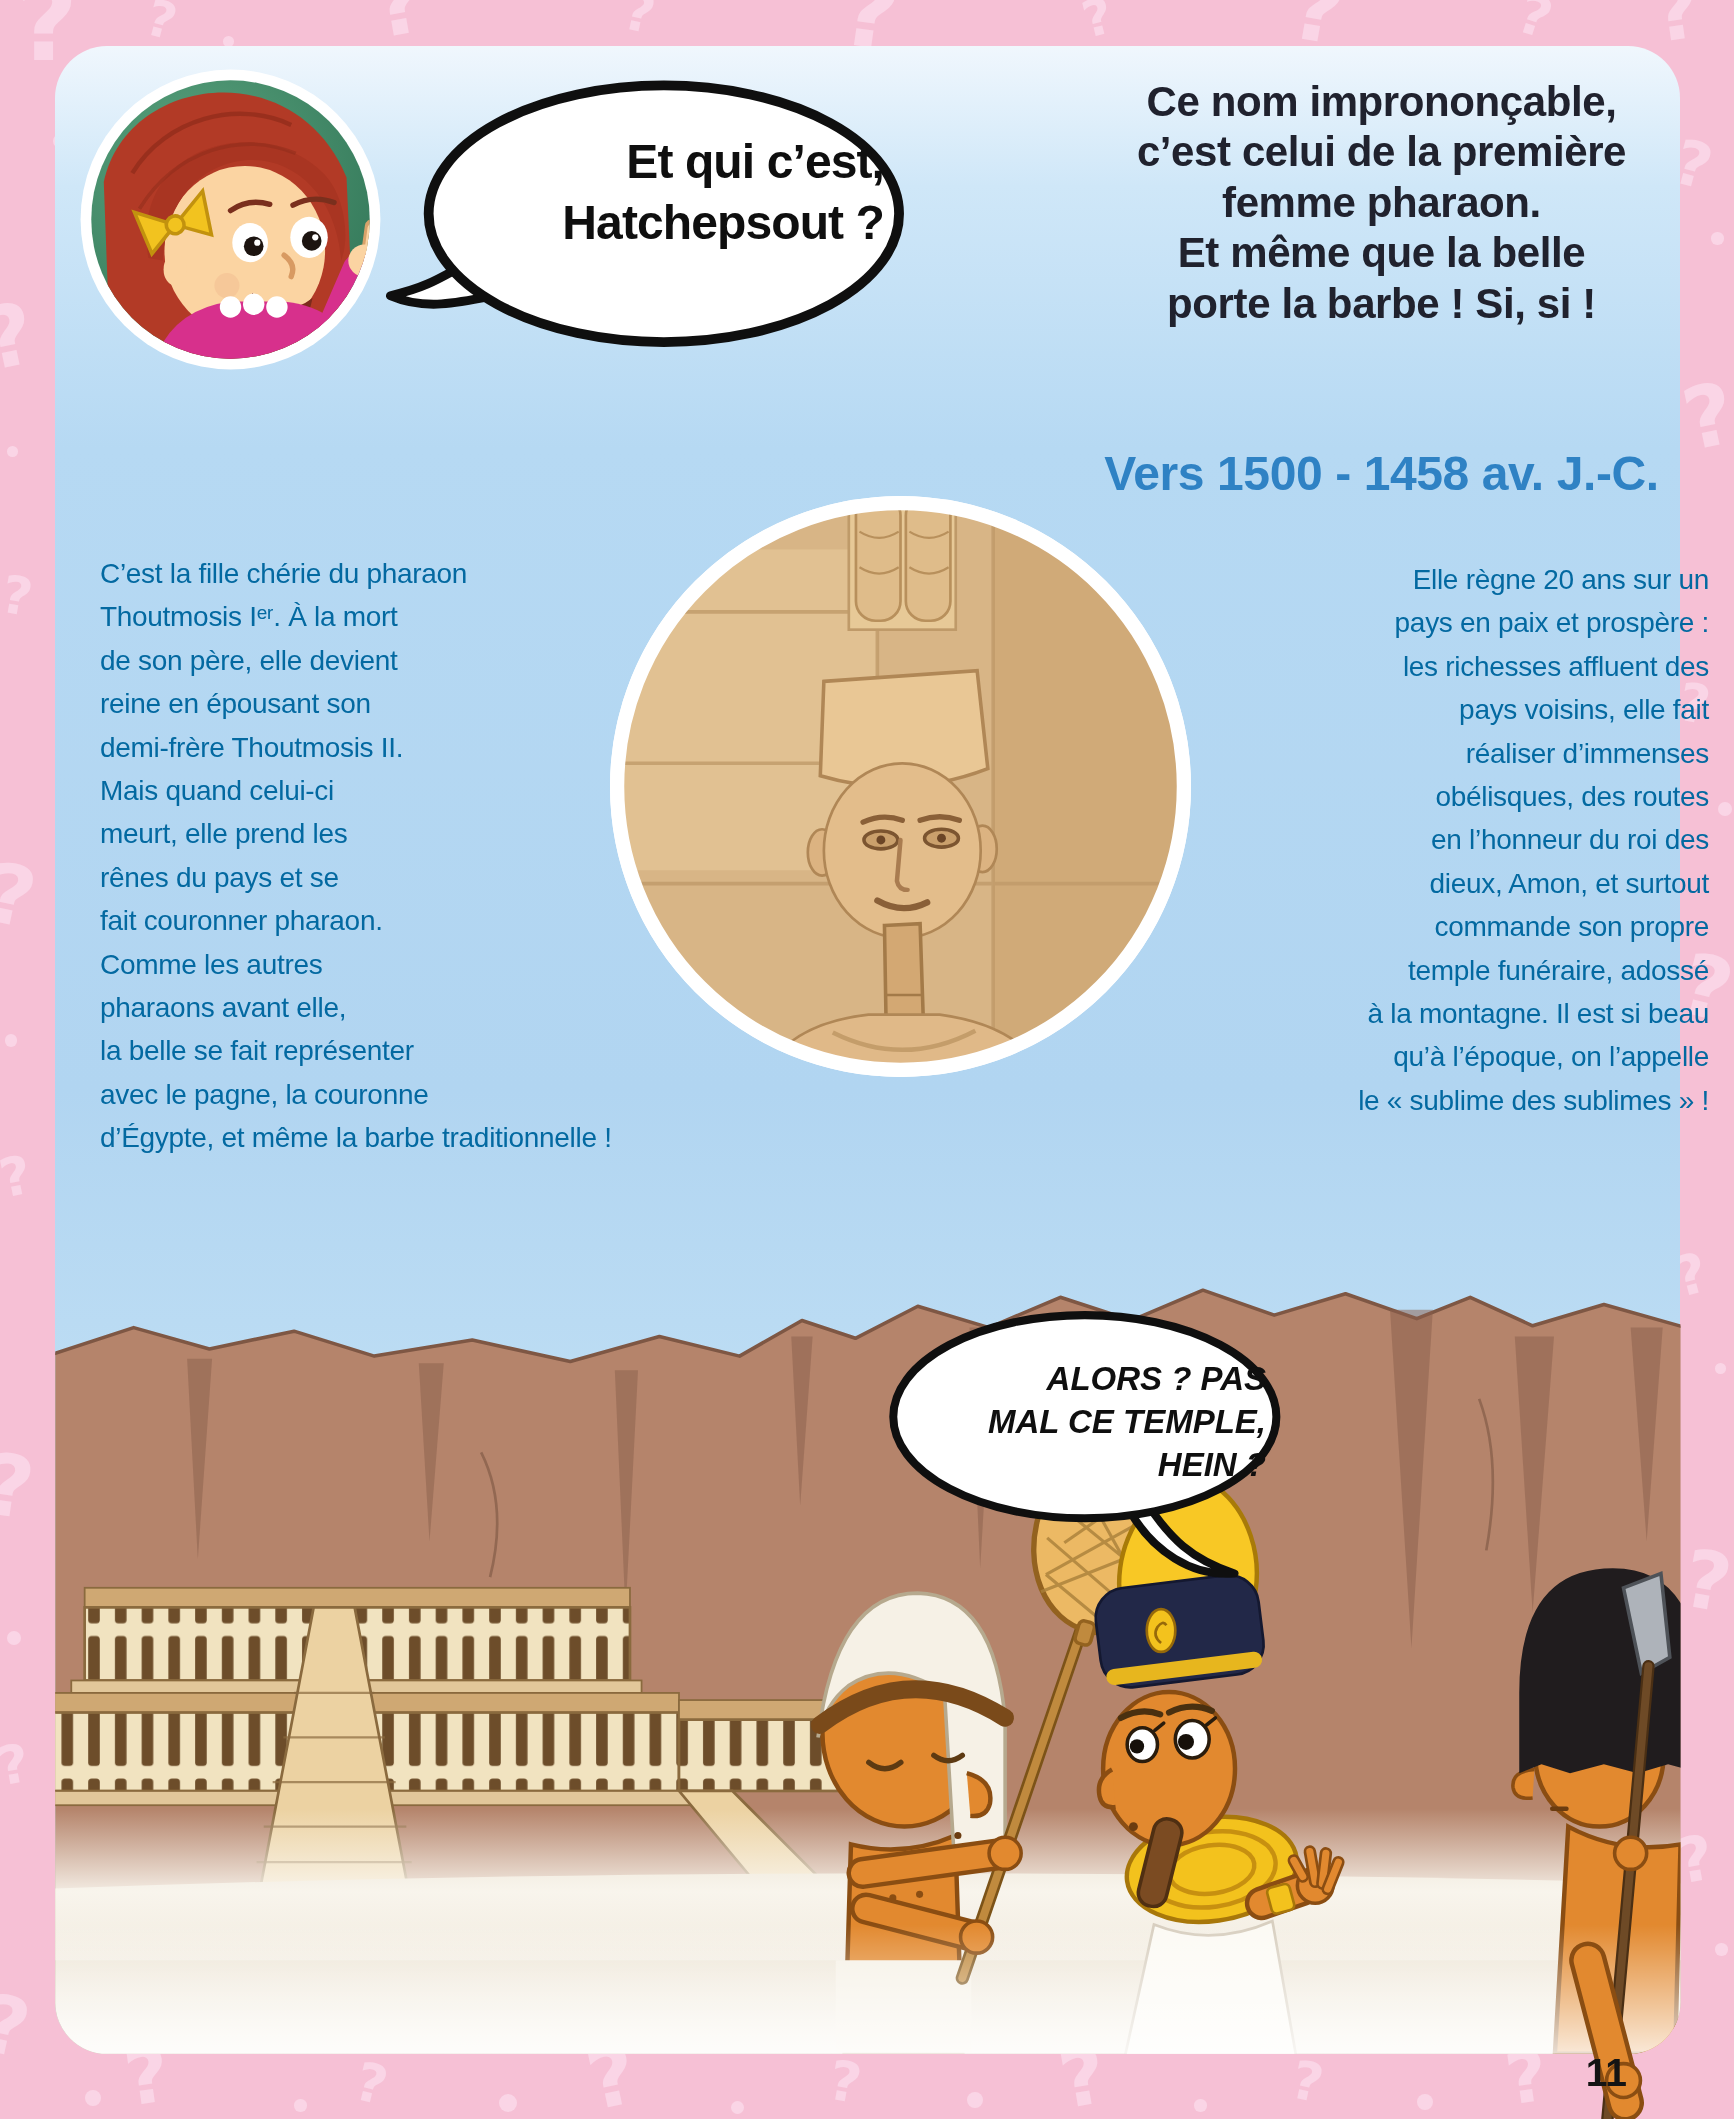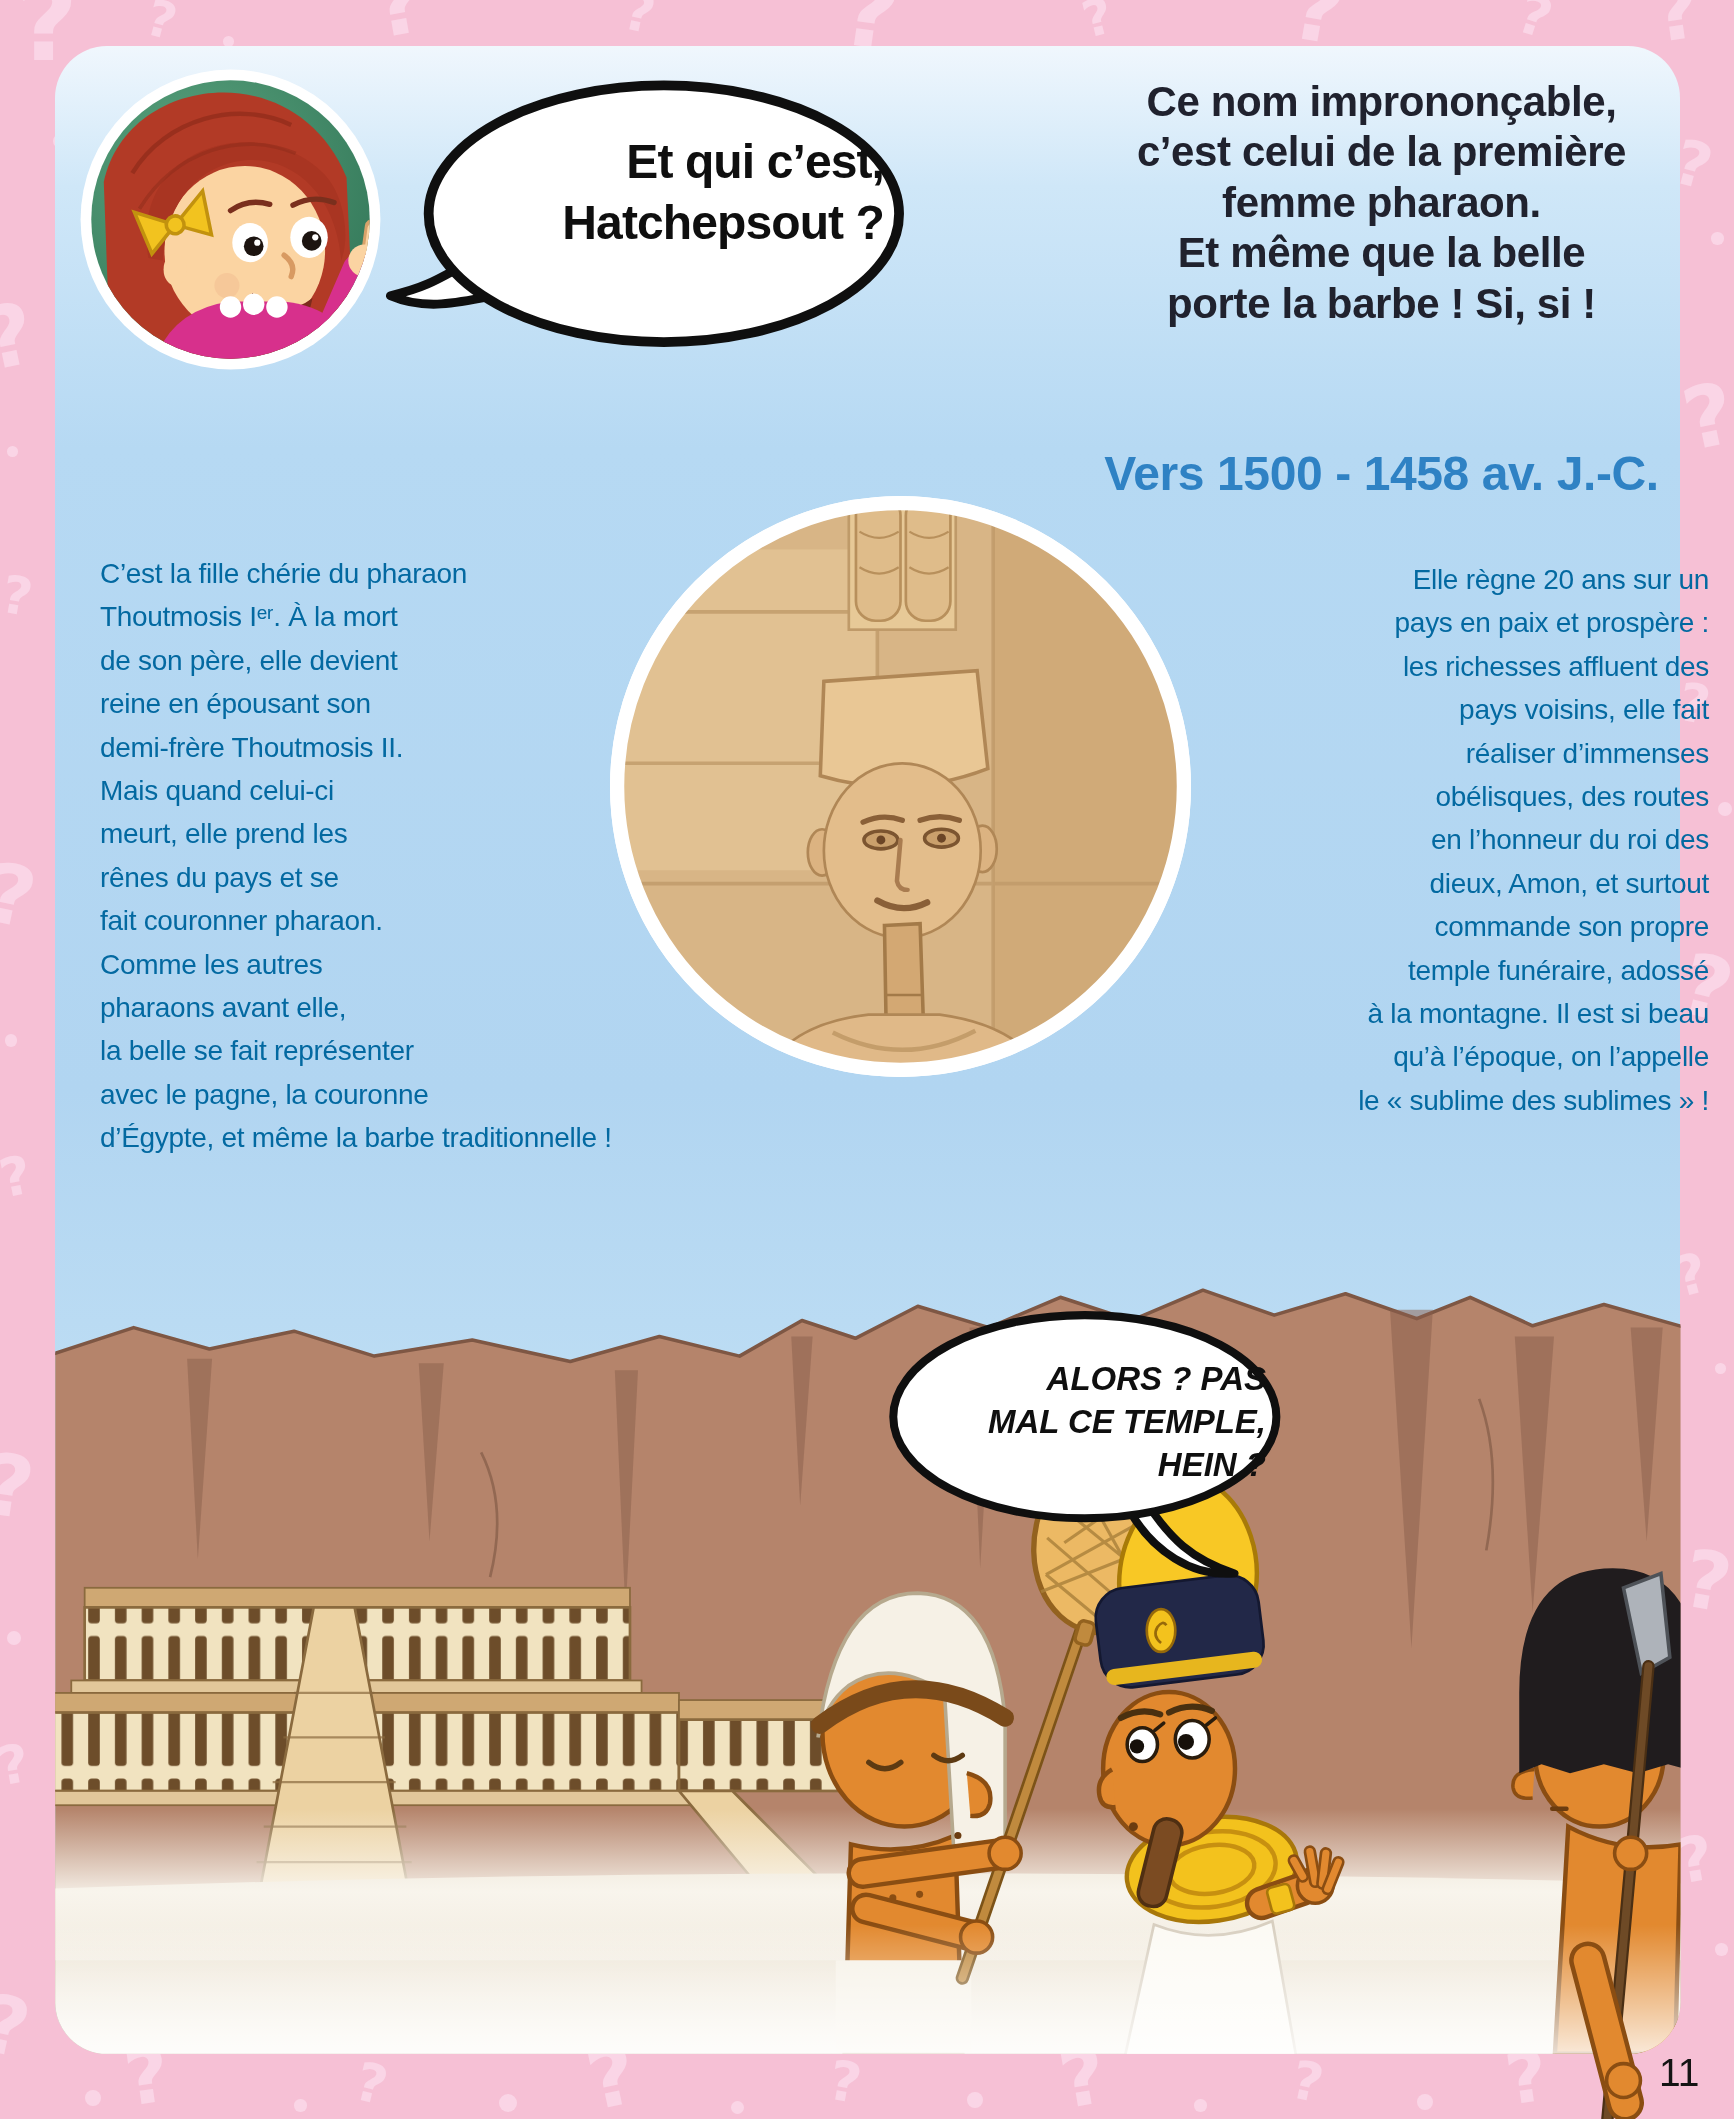--- a/index.html
+++ b/index.html
@@ -13,22 +13,22 @@
   .bubble-text{position:absolute;text-align:right;font-weight:700;color:#0f0f0f;white-space:pre-line}
   #bubble1-text{left:421px;top:132px;width:463px;font-size:48px;line-height:1.27;letter-spacing:-0.9px}
   #bubble2-text{left:902px;top:1358px;width:364px;font-size:33px;line-height:1.3;font-style:italic}
   .heading{position:absolute;left:1052px;top:77px;width:659px;text-align:center;font-weight:700;
     font-size:42px;line-height:1.2;color:#20222e;white-space:pre-line;letter-spacing:-0.4px}
   .date{position:absolute;left:1052px;top:446px;width:659px;text-align:center;font-weight:700;
     font-size:48px;color:#2f82c4;letter-spacing:-0.4px}
   .col{position:absolute;font-size:28px;line-height:1.55;color:#0369a1;white-space:pre-line;letter-spacing:-0.3px}
   .col-left{left:100px;top:552px;width:811px;text-align:left}
   .col-right{left:1076px;top:558px;width:633px;text-align:right}
-  .pagenum{position:absolute;left:1659px;top:2051px;width:62px;text-align:left;
-    font-size:39px;font-weight:400;color:#141414}
+  .pagenum{position:absolute;left:1565px;top:2051px;width:62px;text-align:right;
+    font-size:39px;font-weight:700;color:#141414}
   svg{display:block}
 </style>
 </head>
 <body>
 
 <div class="page">
 
   <div>
       <span class="qmark" style="left: 16px; top: -30px; font-size: 107px; transform: rotate(0deg);">?</span>
       <span class="qmark" style="left: 147px; top: -5.3px; font-size: 50px; transform: rotate(15deg);">?</span>

